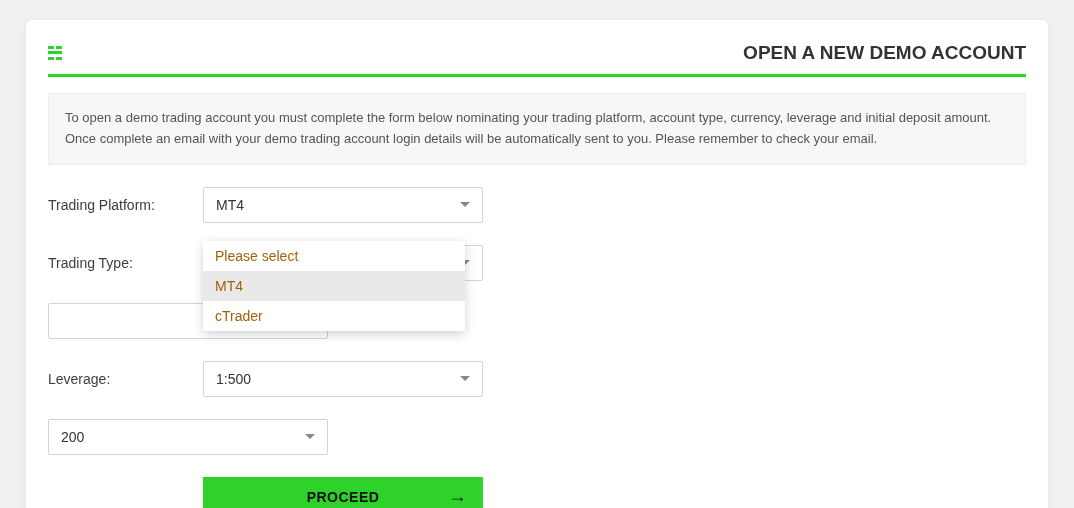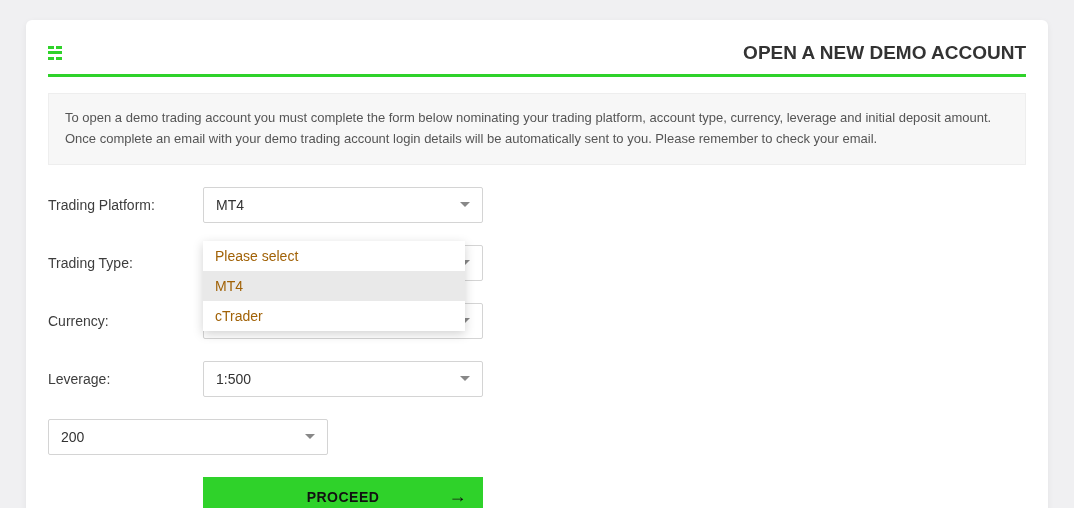--- a/index.html
+++ b/index.html
@@ -161,21 +161,20 @@
 
     <div class="form-row">
       <div class="label">Trading Type:</div>
       <div class="select-field">
         <span></span>
         <span class="caret"></span>
       </div>
     </div>
 
     <div class="form-row">
-      <div class="label">Currency:</div>
       <div class="select-field">
         <span></span>
         <span class="caret"></span>
       </div>
     </div>
 
     <div class="form-row">
       <div class="label">Leverage:</div>
       <div class="select-field">
         <span>1:500</span>

